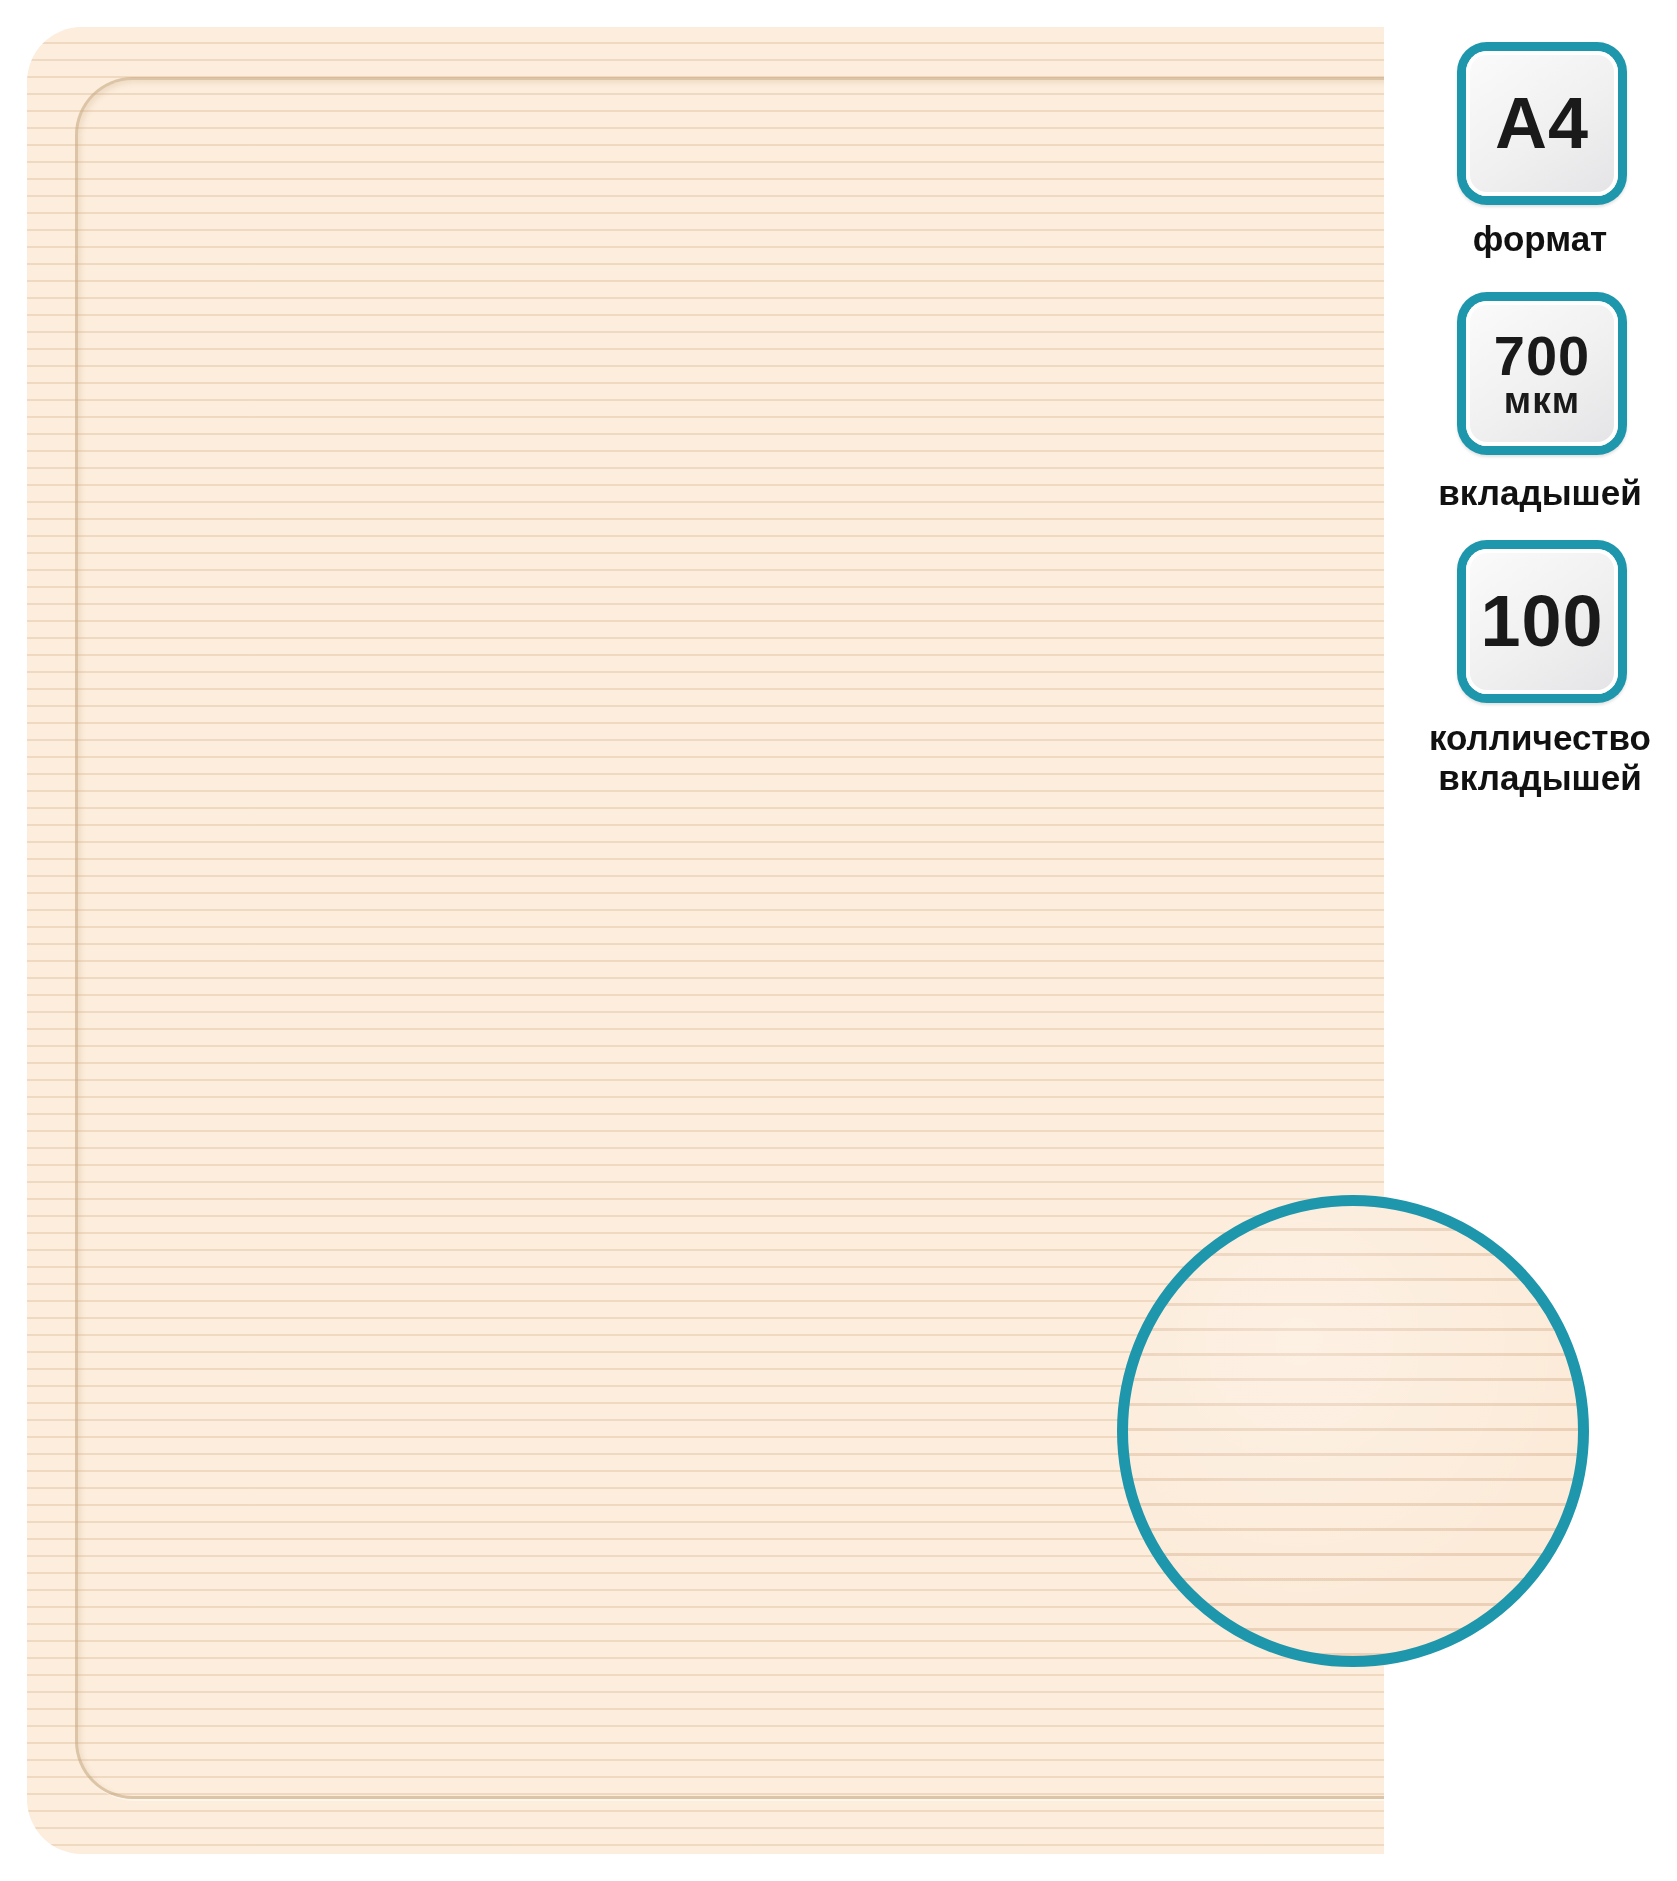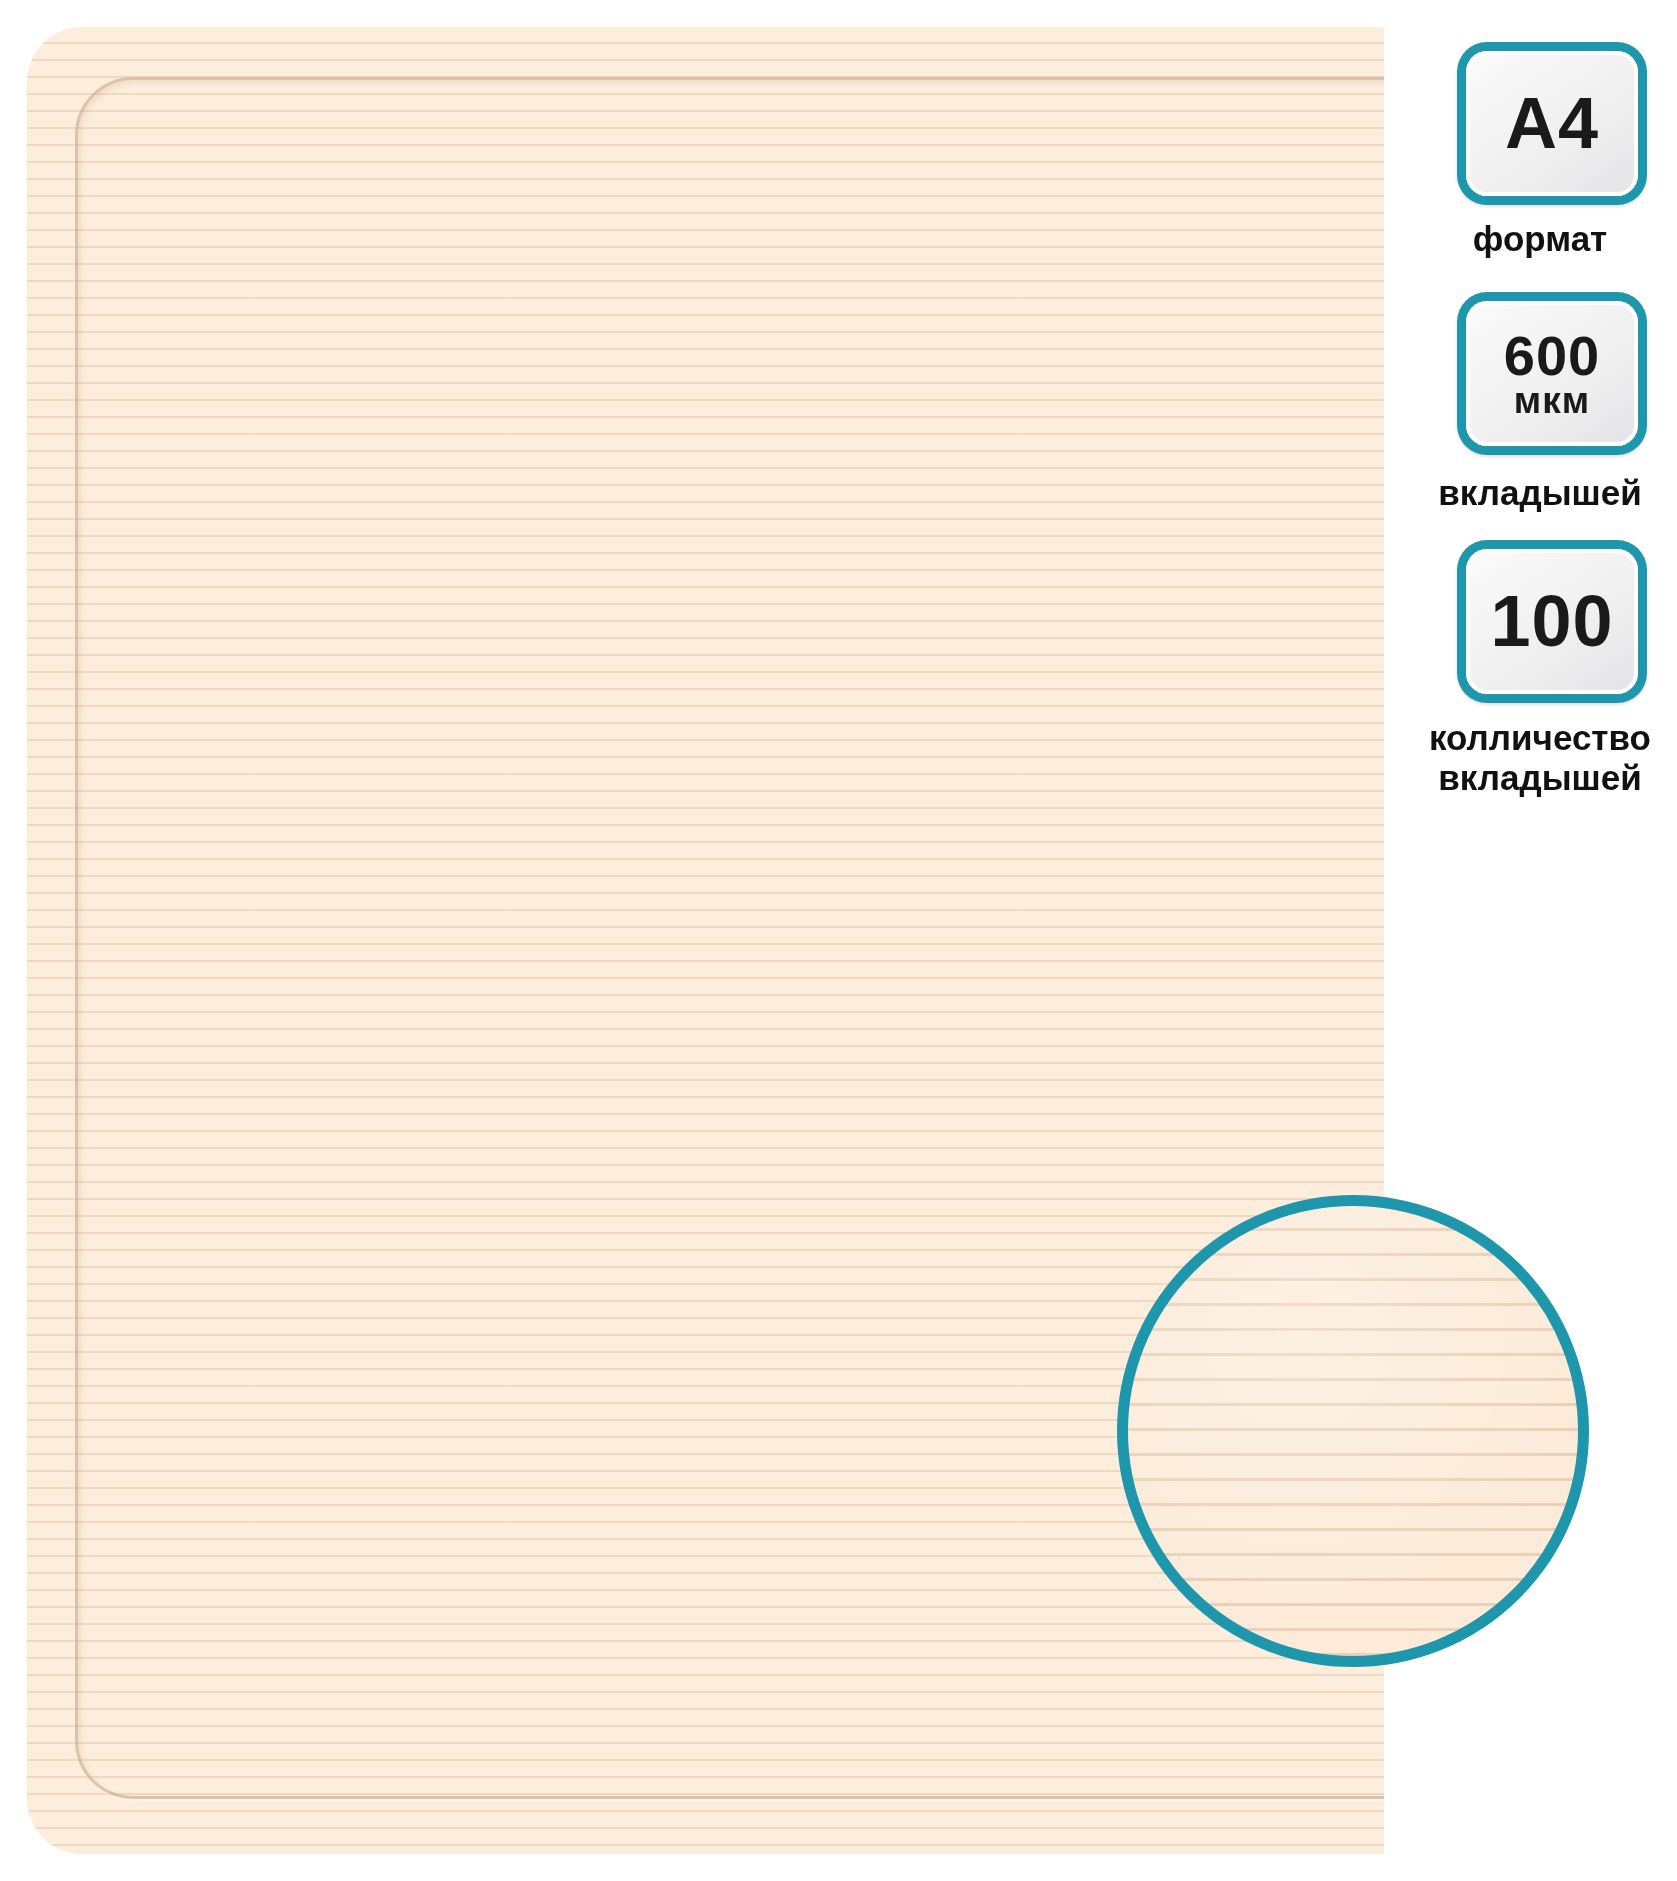--- a/index.html
+++ b/index.html
@@ -43,21 +43,21 @@
     border-right: none;
     border-radius: 58px 0 0 58px;
     box-shadow: inset 3px 3px 5px rgba(187,148,106,0.18),
                 2px 2px 1px rgba(255,255,255,0.55);
   }
 
   
   .badge {
     position: absolute;
     left: 1457px;
-    width: 190px;
+    width: 170px;
     height: 163px;
     border-radius: 30px;
     background: var(--accent-teal, #1e96ac);
     padding: 9px;
     box-sizing: border-box;
     box-shadow: 0 2px 3px rgba(0,0,0,0.12);
   }
   .badge-inner {
     width: 100%;
     height: 100%;
@@ -126,21 +126,21 @@
 
 <div class="badge" style="top:42px;">
   <div class="badge-inner">
     <span class="badge-value-lg">A4</span>
   </div>
 </div>
 <div class="badge-label label-1">формат</div>
 
 <div class="badge" style="top:292px;">
   <div class="badge-inner">
-    <span class="badge-value-md">600</span>
+    <span class="badge-value-md">700</span>
     <span class="badge-unit">мкм</span>
   </div>
 </div>
 <div class="badge-label label-2">вкладышей</div>
 
 <div class="badge" style="top:540px;">
   <div class="badge-inner">
     <span class="badge-value-lg">100</span>
   </div>
 </div>

